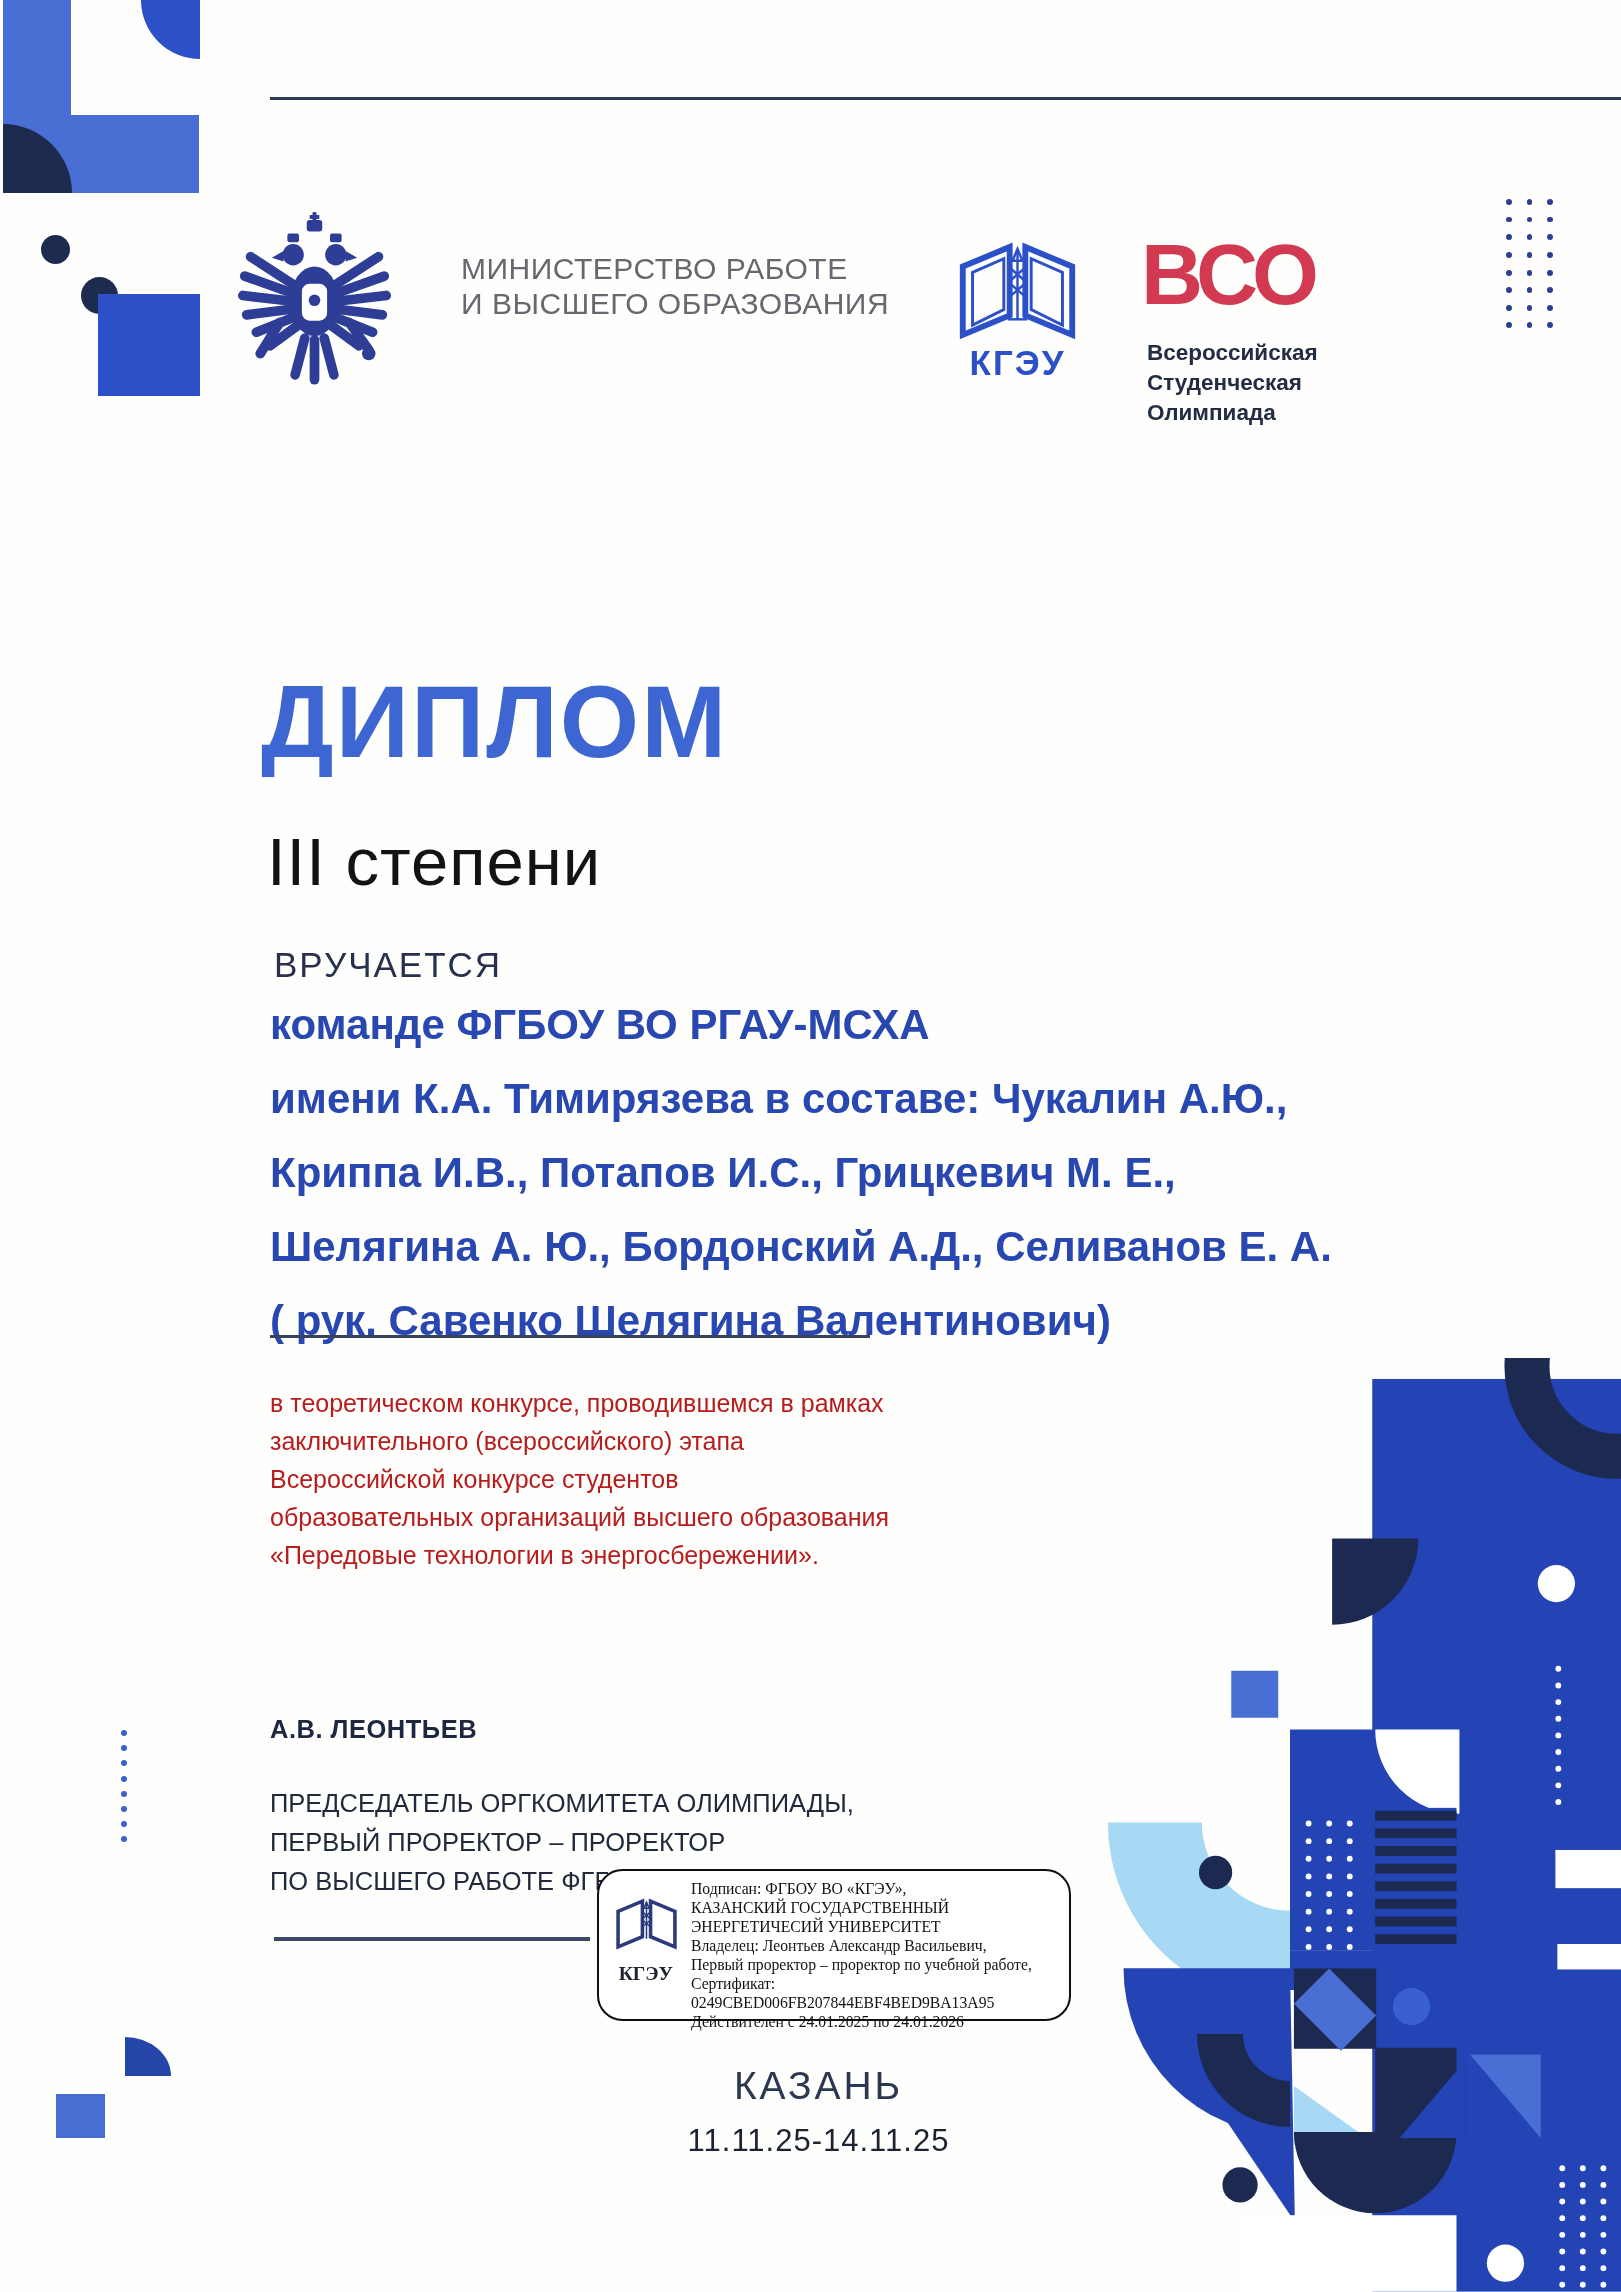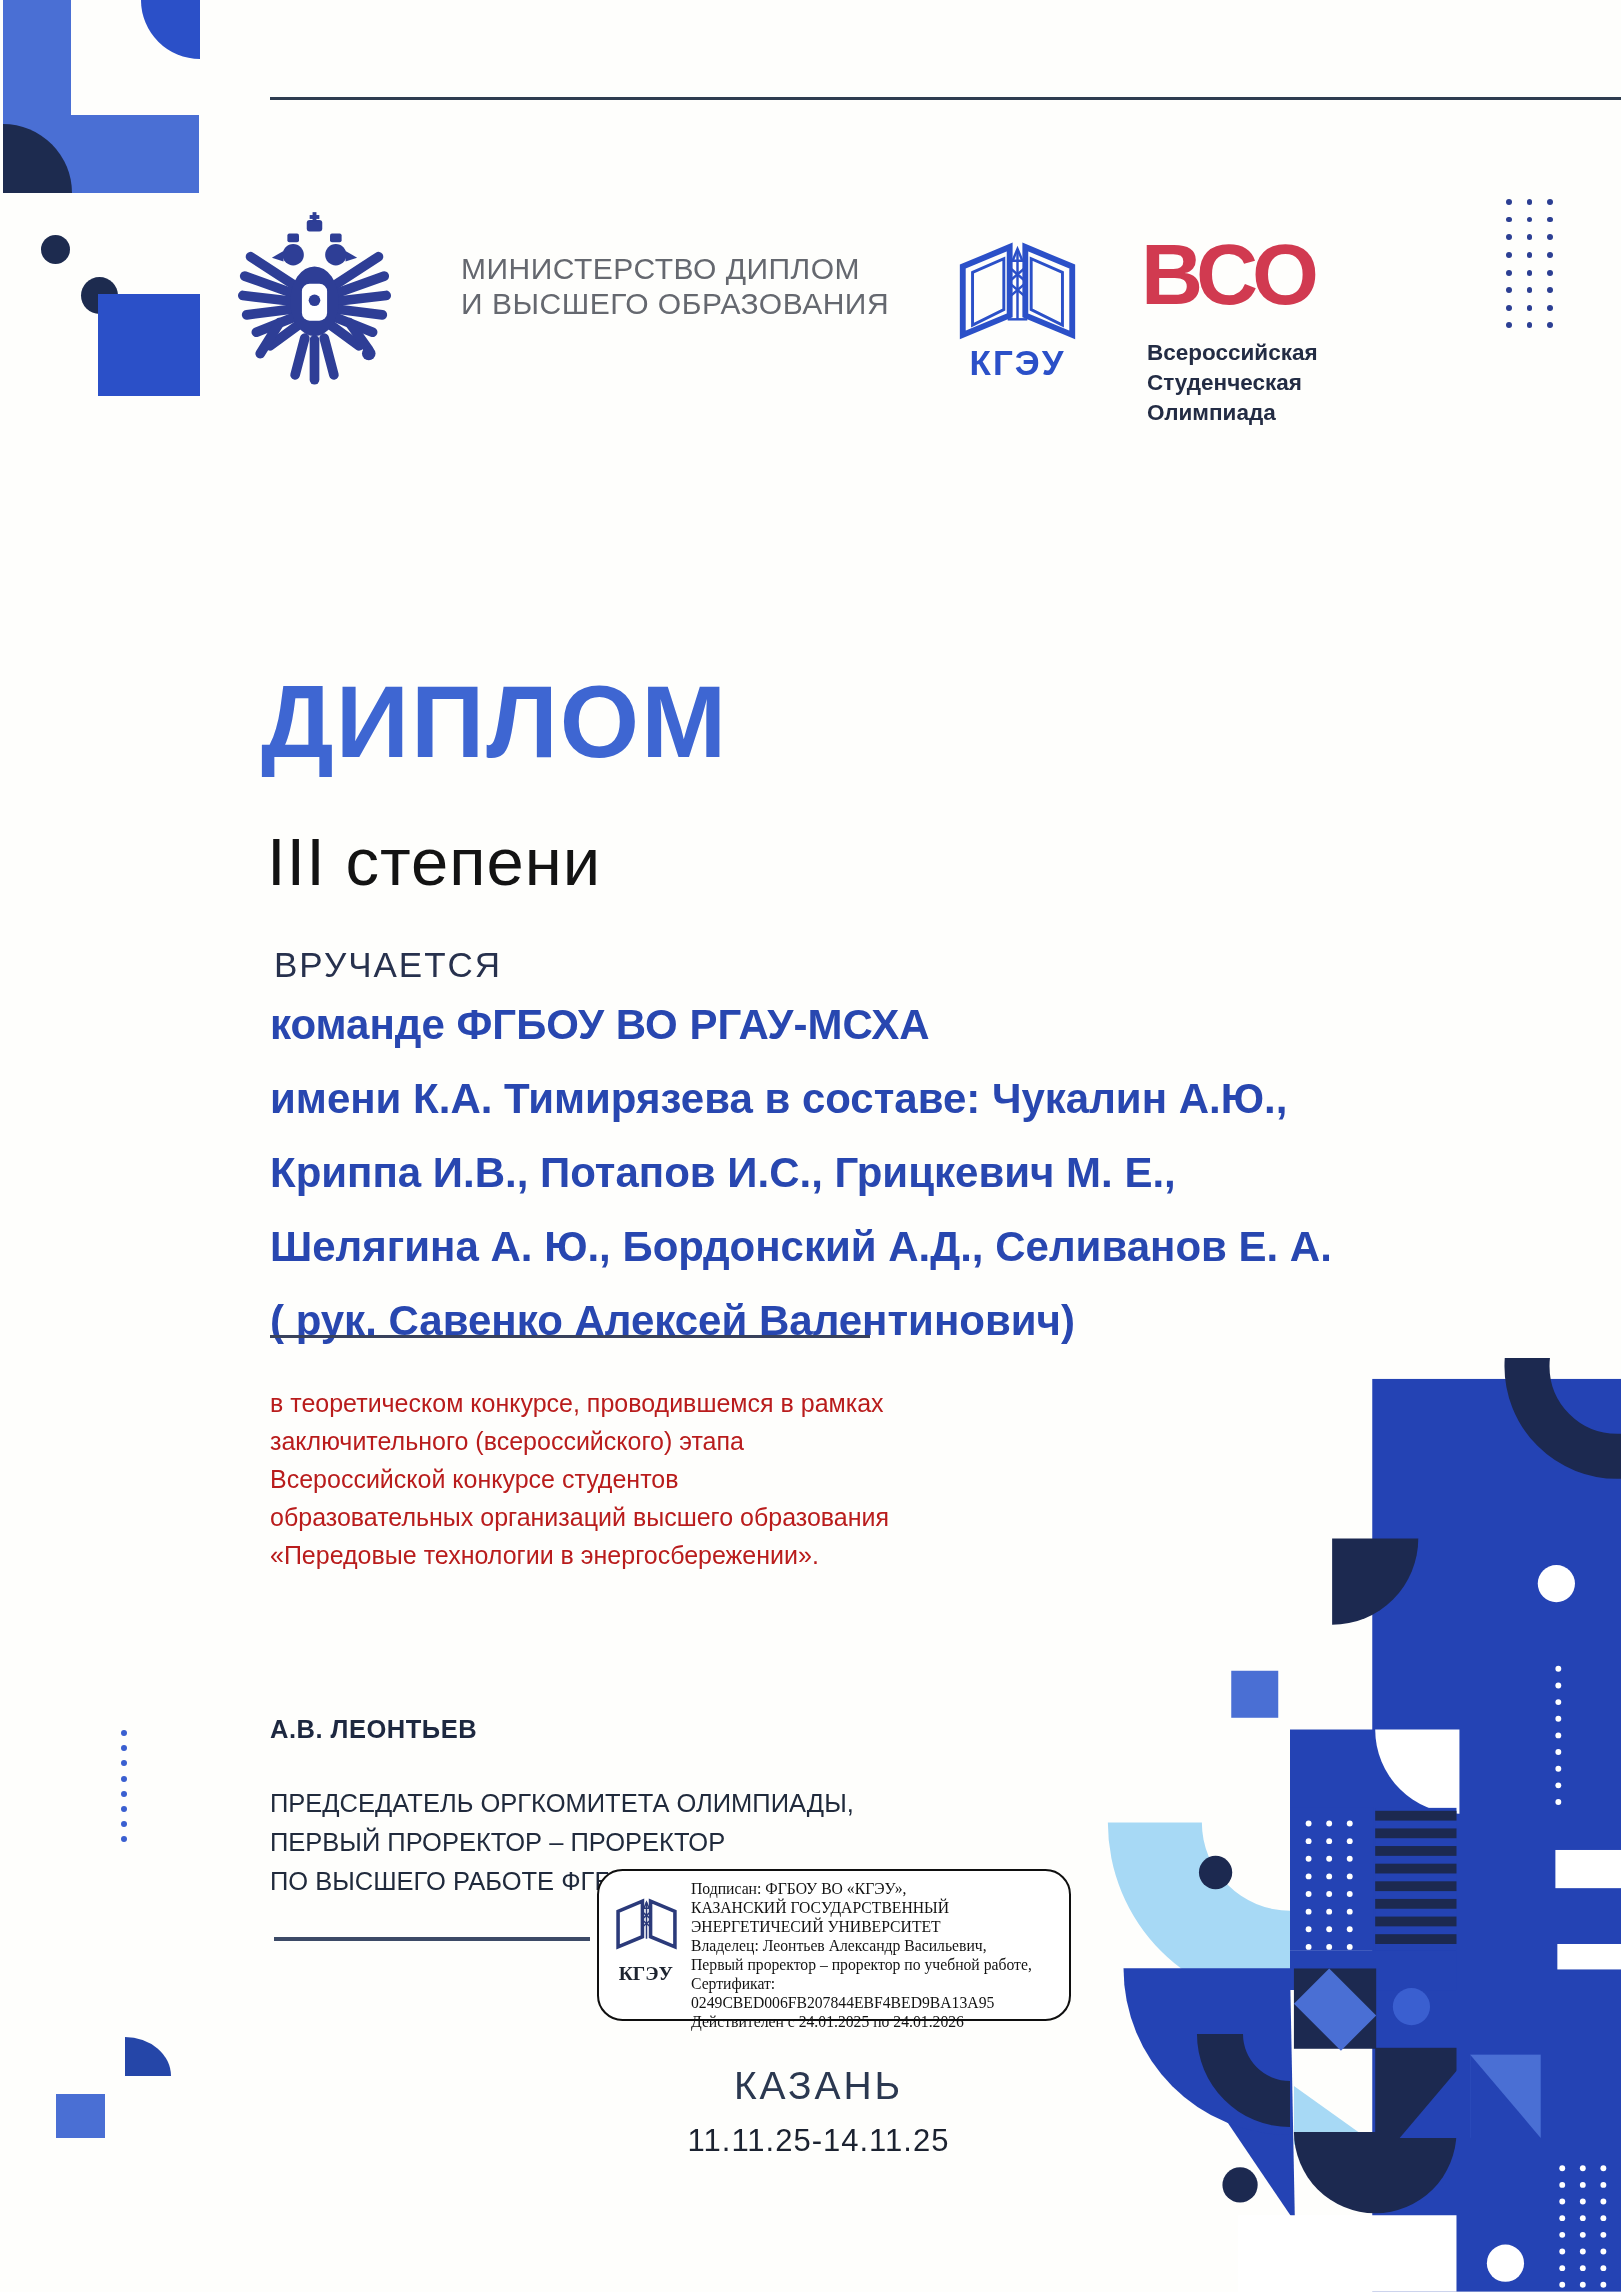--- a/index.html
+++ b/index.html
@@ -104,21 +104,21 @@
       <rect x="78" y="2" width="4" height="10"></rect>
         <rect x="75" y="5" width="10" height="4"></rect>
       <ellipse cx="80" cy="94" rx="25" ry="36"></ellipse>
       <circle cx="136" cy="148" r="7"></circle>
     </g>
     <rect x="67" y="76" width="26" height="38" rx="8" fill="#ffffff"></rect>
     <circle cx="80" cy="93" r="6" fill="#2e3e96"></circle>
   </svg>
 
   <div class="abs ministry-text">
-      <div>МИНИСТЕРСТВО ДИПЛОМ</div>
+      <div>МИНИСТЕРСТВО РАБОТЕ</div>
       <div>И ВЫСШЕГО ОБРАЗОВАНИЯ</div>
     </div>
 
   <svg class="abs" style="left:953px;top:235px;" width="129" height="110" viewBox="0 0 132 112">
     <g fill="none" stroke="#2b50c8">
       <path stroke-width="6" d="M10,32 L58,12 L58,82 L10,102 Z"></path>
       <path stroke-width="3" d="M20,38 L52,24 L52,76 L20,92 Z"></path>
       <path stroke-width="6" d="M122,32 L74,12 L74,82 L122,102 Z"></path>
       <path stroke-width="3" d="M112,38 L80,24 L80,76 L112,92 Z"></path>
       <g stroke-width="2.5">
@@ -170,21 +170,21 @@
 
   <div class="abs title">ДИПЛОМ</div>
   <div class="abs degree">III степени</div>
 
   <div class="abs presented">ВРУЧАЕТСЯ</div>
   <div class="abs recipient">
       <div>команде ФГБОУ ВО РГАУ-МСХА</div>
       <div>имени К.А. Тимирязева в составе: Чукалин А.Ю.,</div>
       <div>Криппа И.В., Потапов И.С., Грицкевич М. Е.,</div>
       <div>Шелягина А. Ю., Бордонский А.Д., Селиванов Е. А.</div>
-      <div>( рук. Савенко Алексей Валентинович)</div>
+      <div>( рук. Савенко Шелягина Валентинович)</div>
     </div>
   <div class="abs under"></div>
 
   <div class="abs descr">
       <div>в теоретическом конкурсе, проводившемся в рамках</div>
       <div>заключительного (всероссийского) этапа</div>
       <div>Всероссийской конкурсе студентов</div>
       <div>образовательных организаций высшего образования</div>
       <div>«Передовые технологии в энергосбережении».</div>
     </div>

